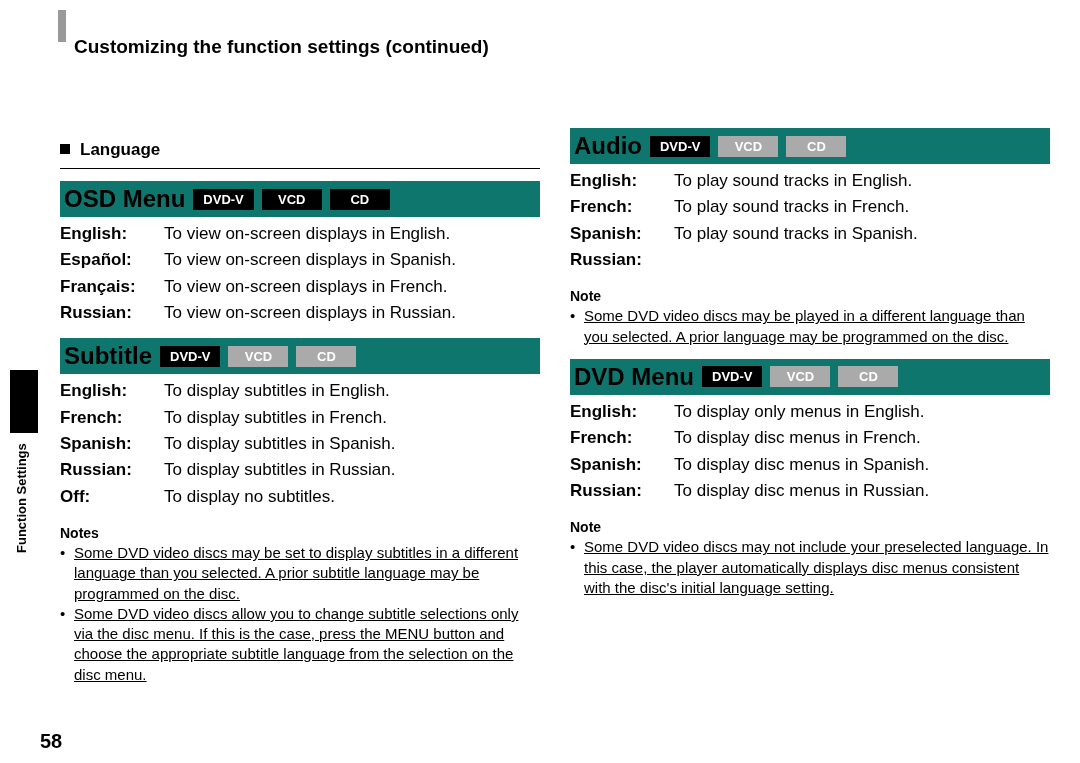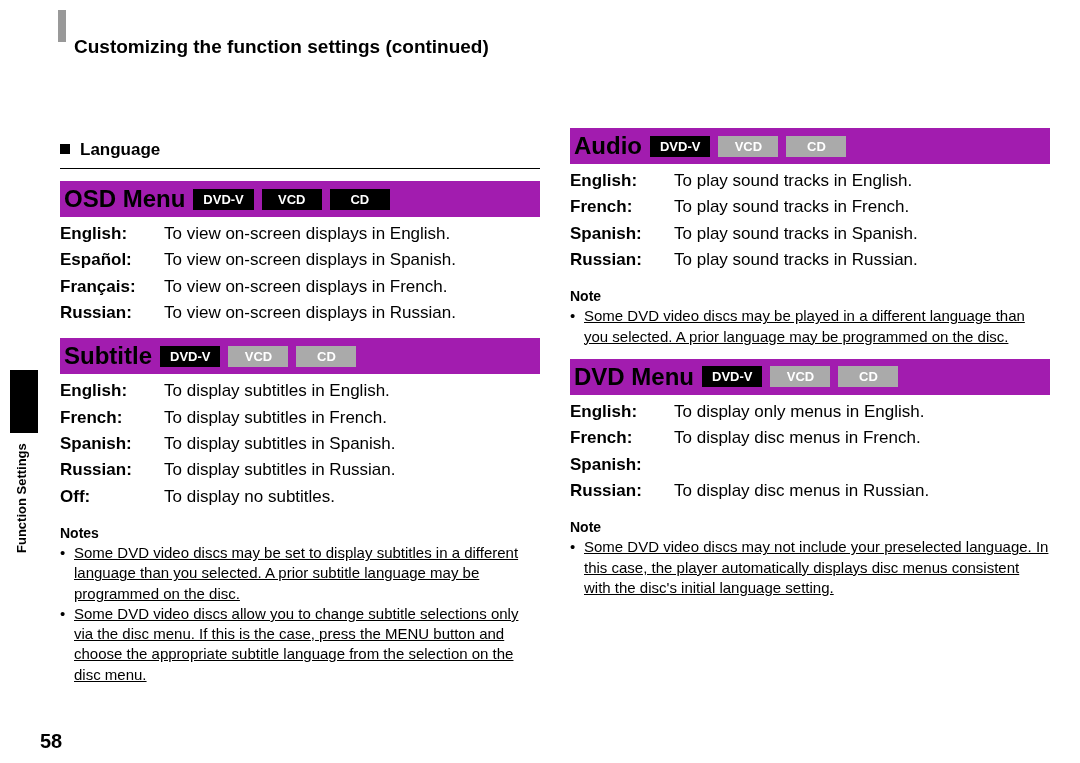--- a/index.html
+++ b/index.html
@@ -56,21 +56,21 @@
     vertical-align: middle;
     position: relative;
     top: -2px;
   }
   .hr {
     border: 0;
     border-top: 1px solid #000;
     margin: 4px 0 8px 0;
   }
   .heading-bar {
-    background: #a21caf;
+    background: #0f766e;
     padding: 4px 8px 4px 4px;
     margin: 12px 0 4px 0;
     display: flex;
     align-items: center;
     gap: 8px;
   }
   .heading-bar .h-title {
     font-weight: bold;
     font-size: 24px;
   }
@@ -260,21 +260,20 @@
         <div class="def-row">
             <span class="term">French:</span>
             <span class="desc">To play sound tracks in French.</span>
           </div>
         <div class="def-row">
             <span class="term">Spanish:</span>
             <span class="desc">To play sound tracks in Spanish.</span>
           </div>
         <div class="def-row">
             <span class="term">Russian:</span>
-            <span class="desc">To play sound tracks in Russian.</span>
           </div>
       </div>
 
       <div class="notes-heading">Note</div>
       <ul class="notes-list">
         <li>
             <span class="bullet">•</span>
             <span class="txt">Some DVD video discs may be played in a different language than you selected. A prior language may be programmed on the disc.</span>
           </li>
       </ul>
@@ -289,20 +288,21 @@
         <div class="def-row">
             <span class="term">English:</span>
             <span class="desc">To display only menus in English.</span>
           </div>
         <div class="def-row">
             <span class="term">French:</span>
             <span class="desc">To display disc menus in French.</span>
           </div>
         <div class="def-row">
             <span class="term">Spanish:</span>
+            <span class="desc">To display disc menus in Spanish.</span>
           </div>
         <div class="def-row">
             <span class="term">Russian:</span>
             <span class="desc">To display disc menus in Russian.</span>
           </div>
       </div>
 
       <div class="notes-heading">Note</div>
       <ul class="notes-list">
         <li>

